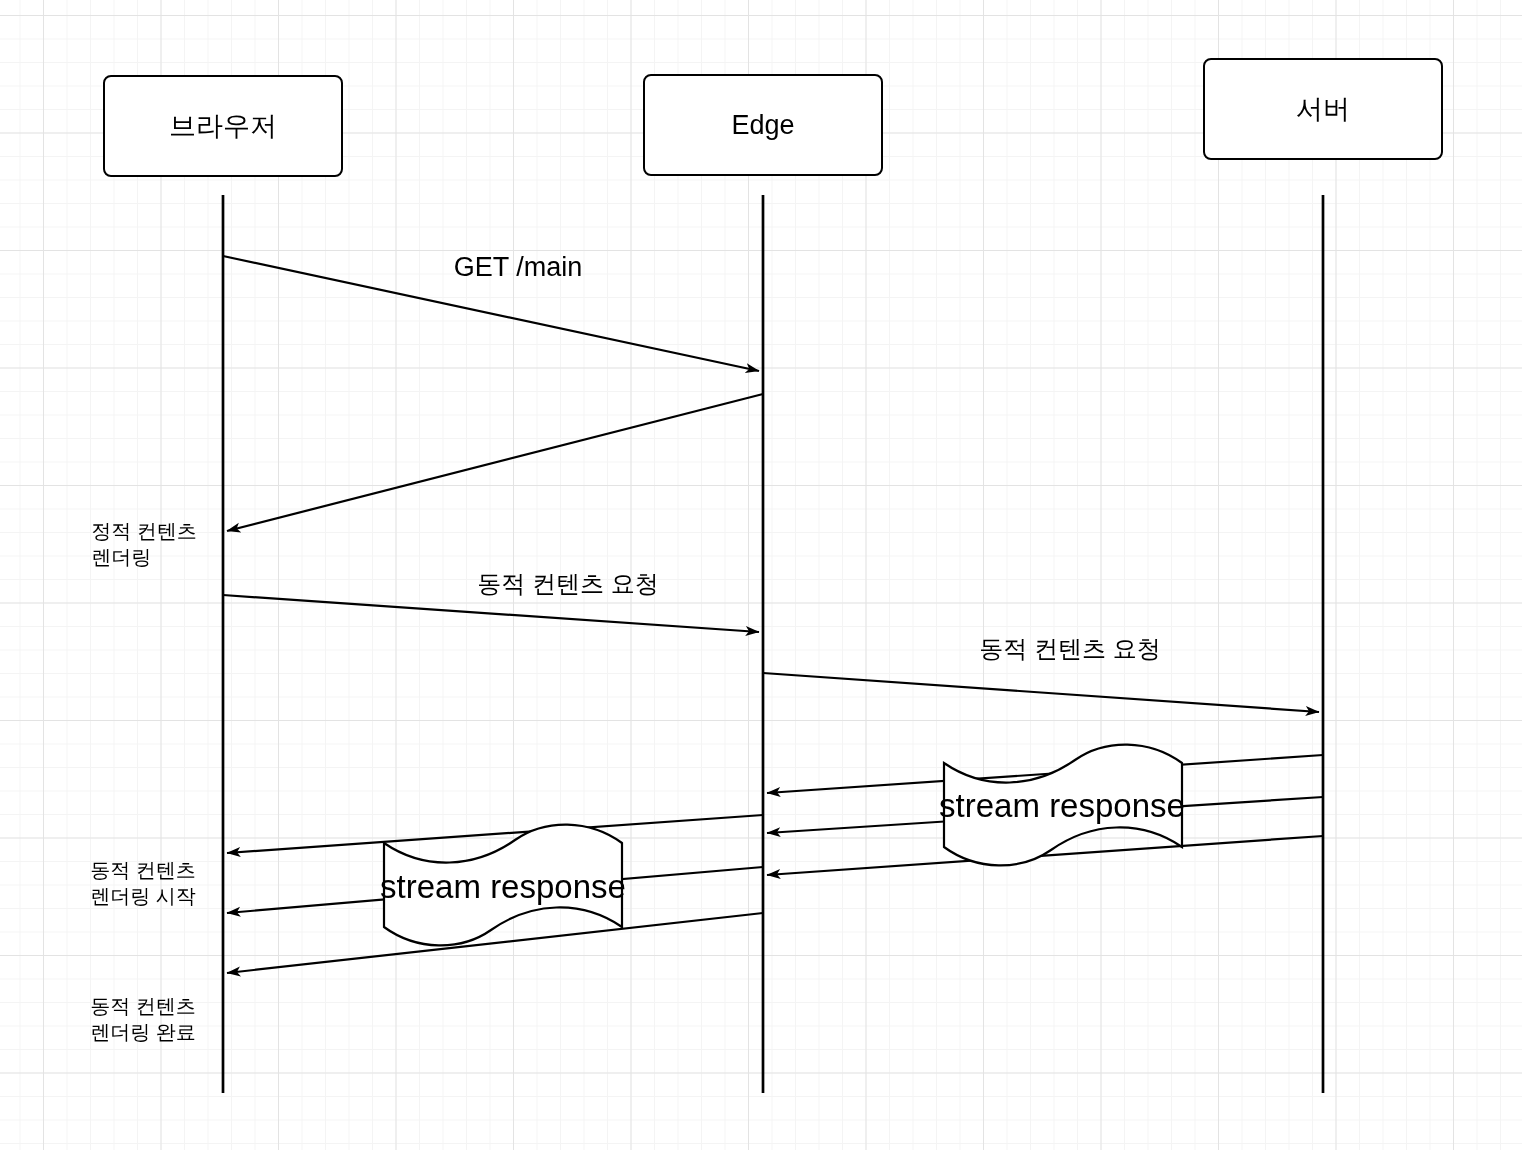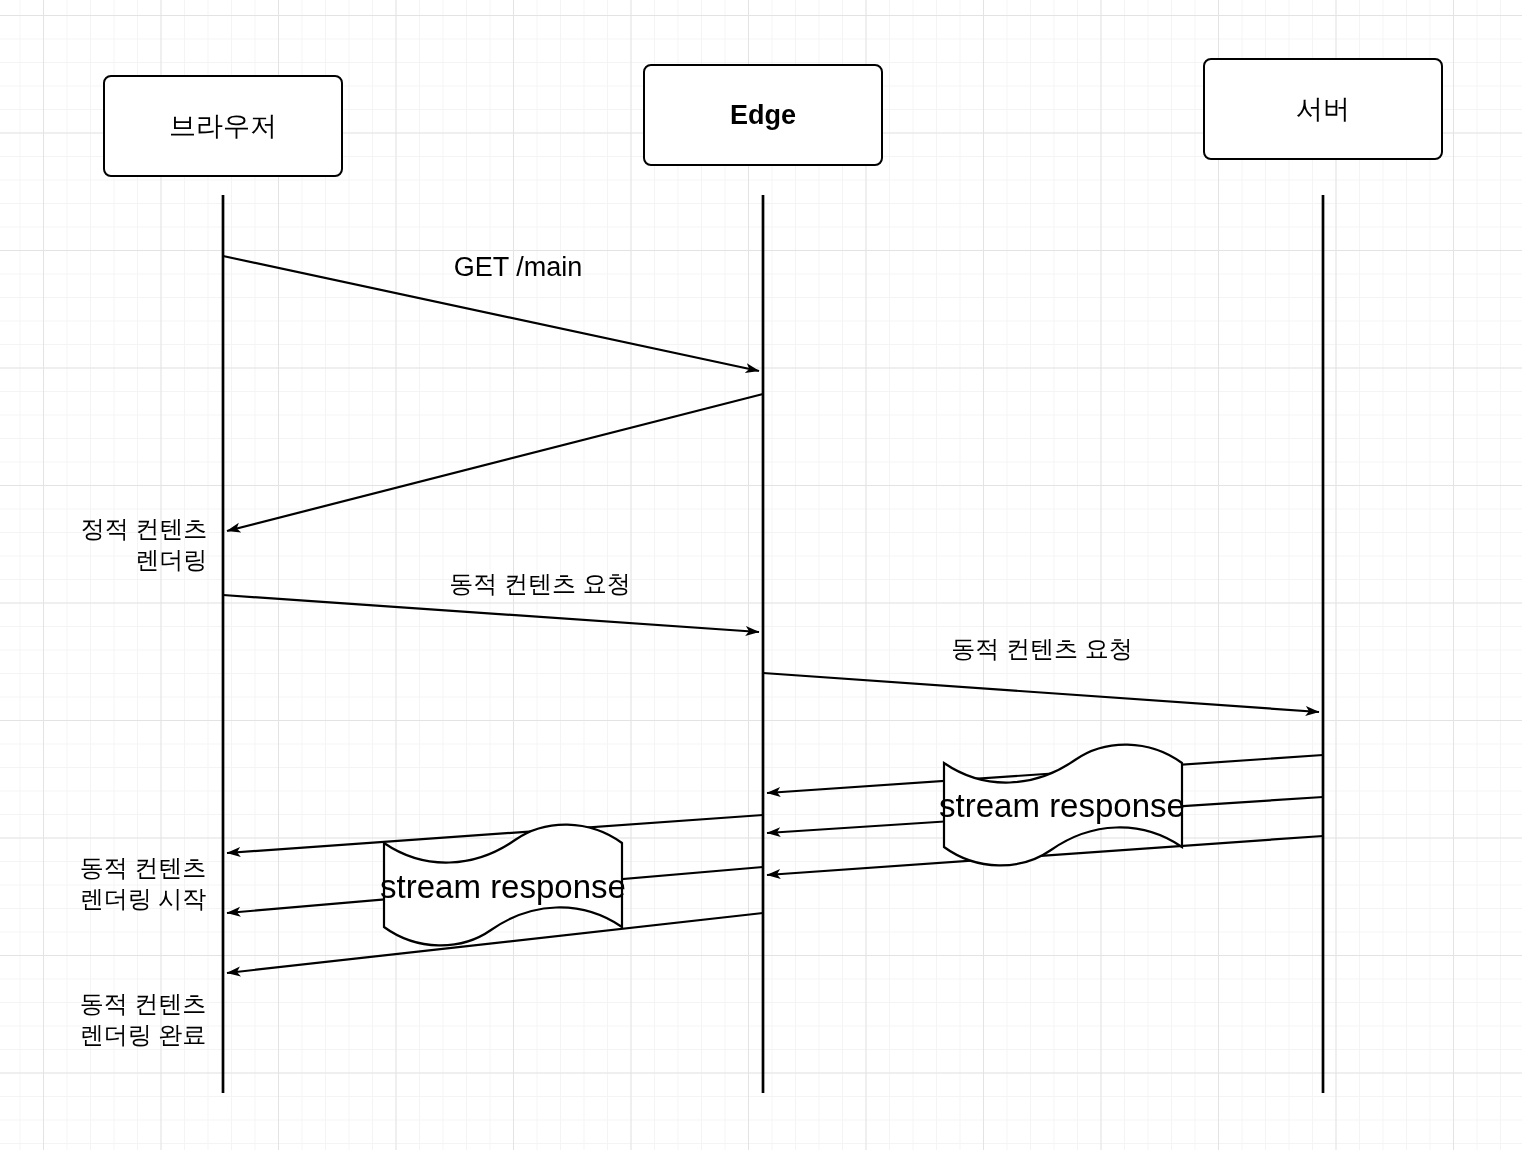--- a/index.html
+++ b/index.html
@@ -44,35 +44,35 @@
     color: #000000;
   }
   .msg-label {
     position: absolute;
     transform: translate(-50%, -50%);
     white-space: nowrap;
     font-size: 27px;
     color: #000000;
     text-align: center;
   }
-  .msg-label.ko { font-size: 24px; }
+  .msg-label.ko { font-size: 24px; margin-left: 28px; }
   .flag-label {
     position: absolute;
     transform: translate(-50%, -50%);
     white-space: nowrap;
     font-size: 33px;
     color: #000000;
   }
   .note-label {
     position: absolute;
     transform: translate(-50%, -50%);
-    font-size: 24px;
+    font-size: 20px;
     line-height: 1.28;
     color: #000000;
-    text-align: right;
+    text-align: left;
     white-space: nowrap;
   }
 </style>
 </head>
 <body>
 
 <div id="canvas">
 
   <svg class="diagram-layer" viewBox="0 0 1522 1150" xmlns="http://www.w3.org/2000/svg">
     <defs>
@@ -104,21 +104,21 @@
 
     <g fill="#ffffff" stroke="#000000" stroke-width="2.2">
       <path transform="translate(943,737)" d="M 1 26 C 42 54 92 51 132 23 C 162 2 206 2 239 26 L 239 110 C 198 82 148 85 108 113 C 78 134 34 134 1 110 Z"></path>
       <path transform="translate(383,817)" d="M 1 26 C 42 54 92 51 132 23 C 162 2 206 2 239 26 L 239 110 C 198 82 148 85 108 113 C 78 134 34 134 1 110 Z"></path>
     </g>
   </svg>
 
   <div class="actor-box" style="left:103px; top:75px;">
     <span>브라우저</span>
   </div>
-  <div class="actor-box" style="left:643px; top:64px;font-weight:bold;">
+  <div class="actor-box" style="left:643px; top:74px;">
     <span>Edge</span>
   </div>
   <div class="actor-box" style="left:1203px; top:58px;text-align:center;">
     <span>서버</span>
   </div>
 
   <div class="msg-label" style="left:506px; top:267px;margin-left:12px;">GET /main</div>
   <div class="msg-label ko" style="left:540px; top:584px;">동적 컨텐츠 요청</div>
   <div class="msg-label ko" style="left:1042px; top:649px;">동적 컨텐츠 요청</div>
 

